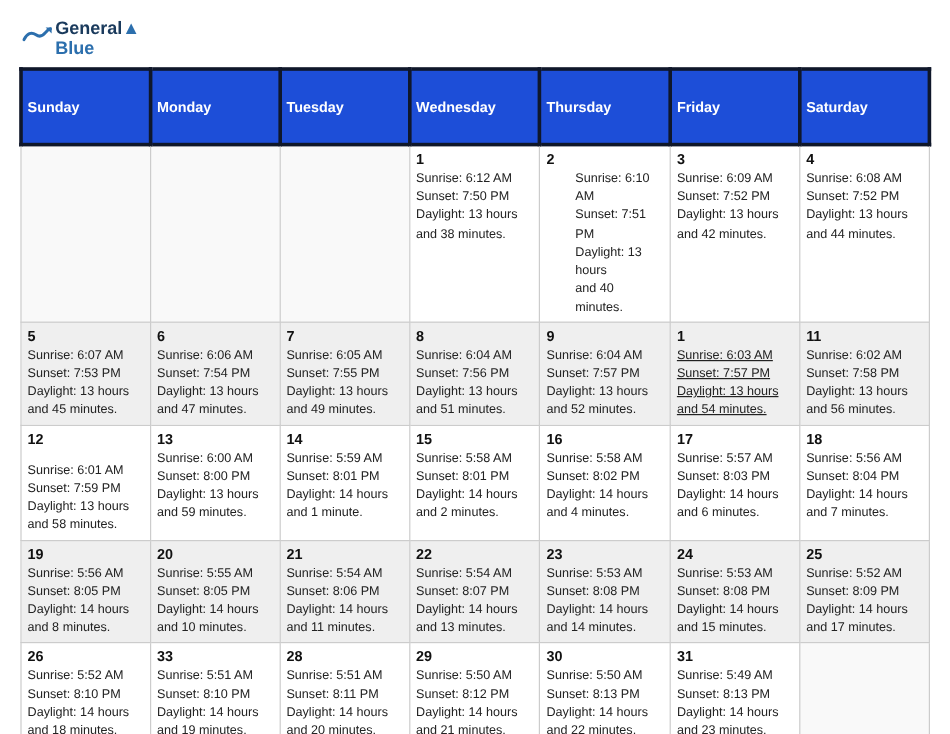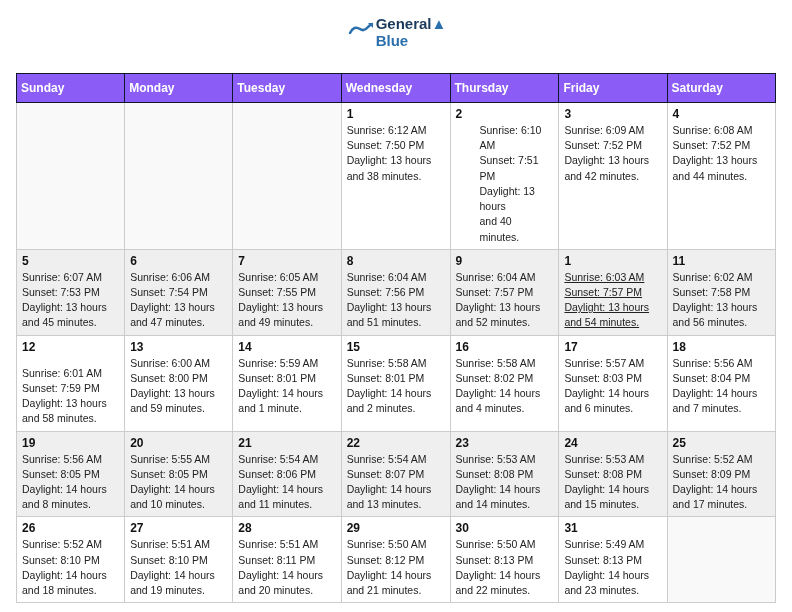--- a/index.html
+++ b/index.html
@@ -5,23 +5,23 @@
     * { box-sizing: border-box; margin: 0; padding: 0; }
     body {
       font-family: Arial, sans-serif;
       background: #fff;
       width: 792px;
       min-height: 612px;
       padding: 16px;
     }
     .header {
       display: flex;
-      justify-content: center;
+      justify-content: flex-start;
       align-items: flex-start;
-      margin-bottom: 24px;
+      margin-bottom: 7px;
     }
     .logo {
       display: flex;
       align-items: center;
       gap: 0px;
     }
     .logo-icon {
       width: 28px;
       height: 28px;
       margin-right: 2px;
@@ -37,26 +37,26 @@
     .location {
       font-size: 14px;
       color: #333;
     }
     .calendar {
       width: 100%;
       border-collapse: collapse;
       font-size: 11px;
     }
     .calendar th {
-      background: #8b5cf6;
+      background: #1d4ed8;
       color: #fff;
-      padding: 7px 4px;
+      padding: 23px 4px;
       text-align: left;
       font-size: 12px;
-      border: 1px solid #0f172a;
+      border: 3px solid #0f172a;
     }
     .calendar td {
       border: 1px solid #ccc;
       vertical-align: top;
       padding: 4px 5px;
       width: 110px;
       min-height: 80px;
       background: #fff;
     }
     .calendar tr:nth-child(even) td {
@@ -306,21 +306,21 @@
       </tr>
       <tr>
         <td>
           <div class="day-number">26</div>
           <div class="day-info" style="white-space: pre-line;">Sunrise: 5:52 AM
 Sunset: 8:10 PM
 Daylight: 14 hours
 and 18 minutes.</div>
         </td>
         <td>
-          <div class="day-number">27</div>
+          <div class="day-number">33</div>
           <div class="day-info" style="white-space: pre-line;">Sunrise: 5:51 AM
 Sunset: 8:10 PM
 Daylight: 14 hours
 and 19 minutes.</div>
         </td>
         <td>
           <div class="day-number">28</div>
           <div class="day-info" style="white-space: pre-line;">Sunrise: 5:51 AM
 Sunset: 8:11 PM
 Daylight: 14 hours

